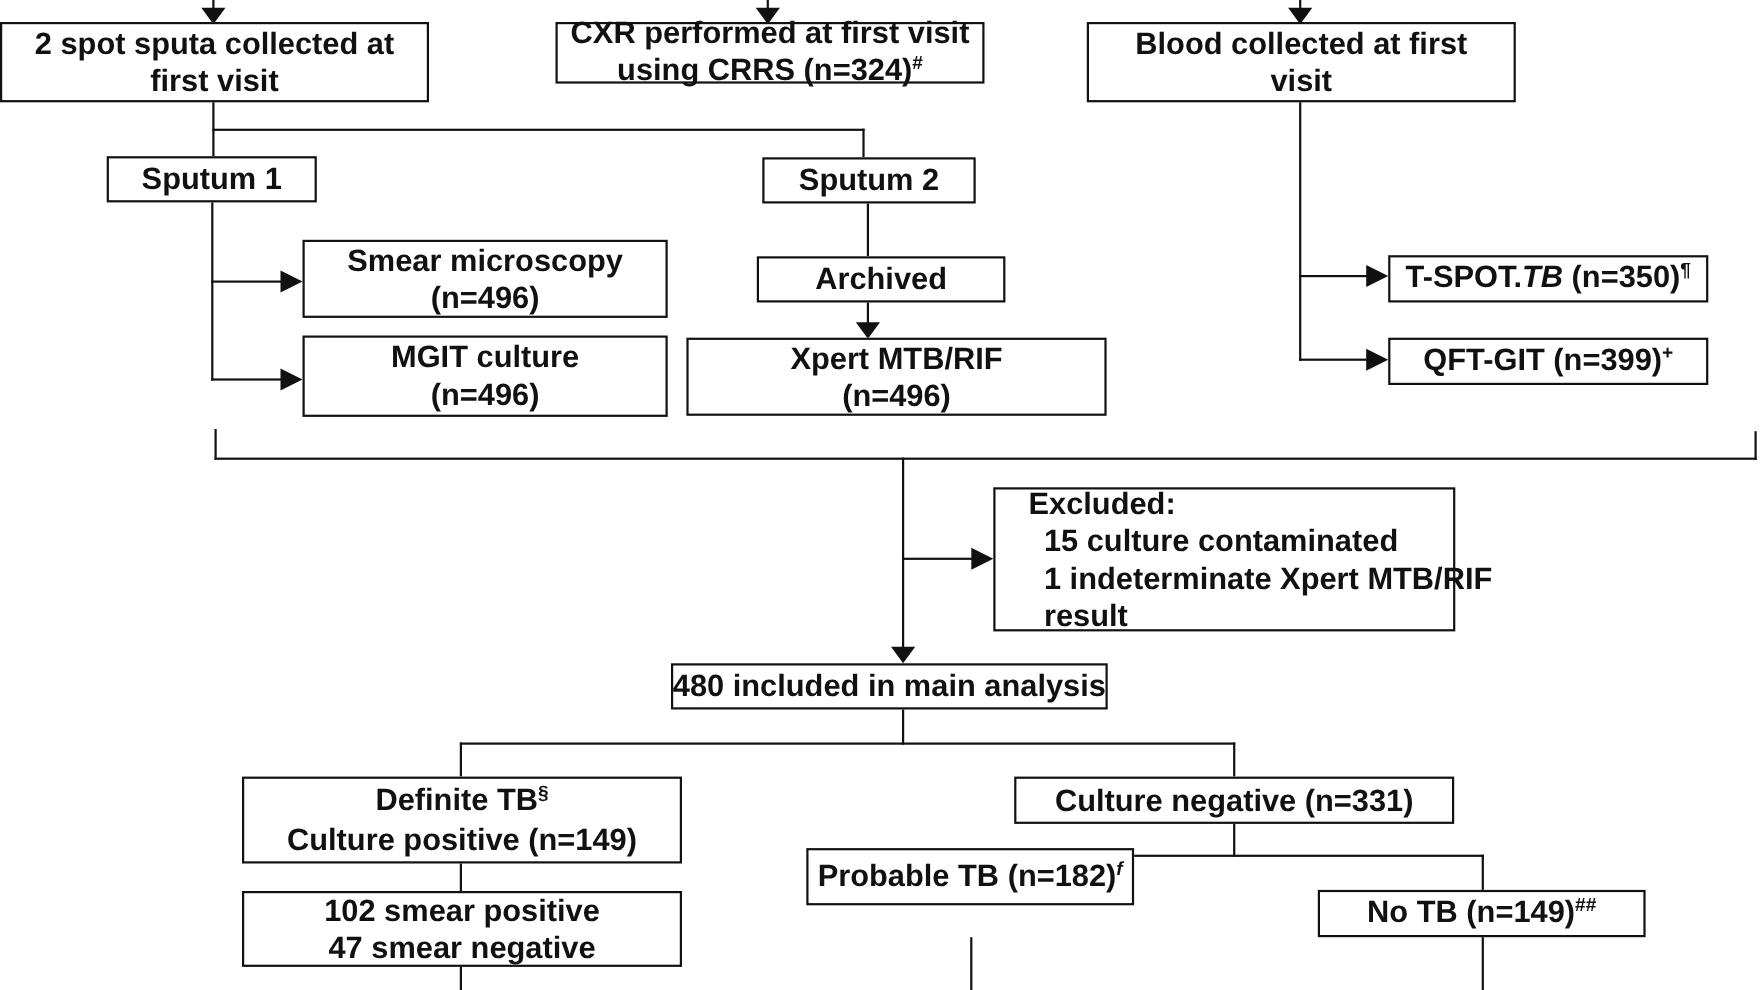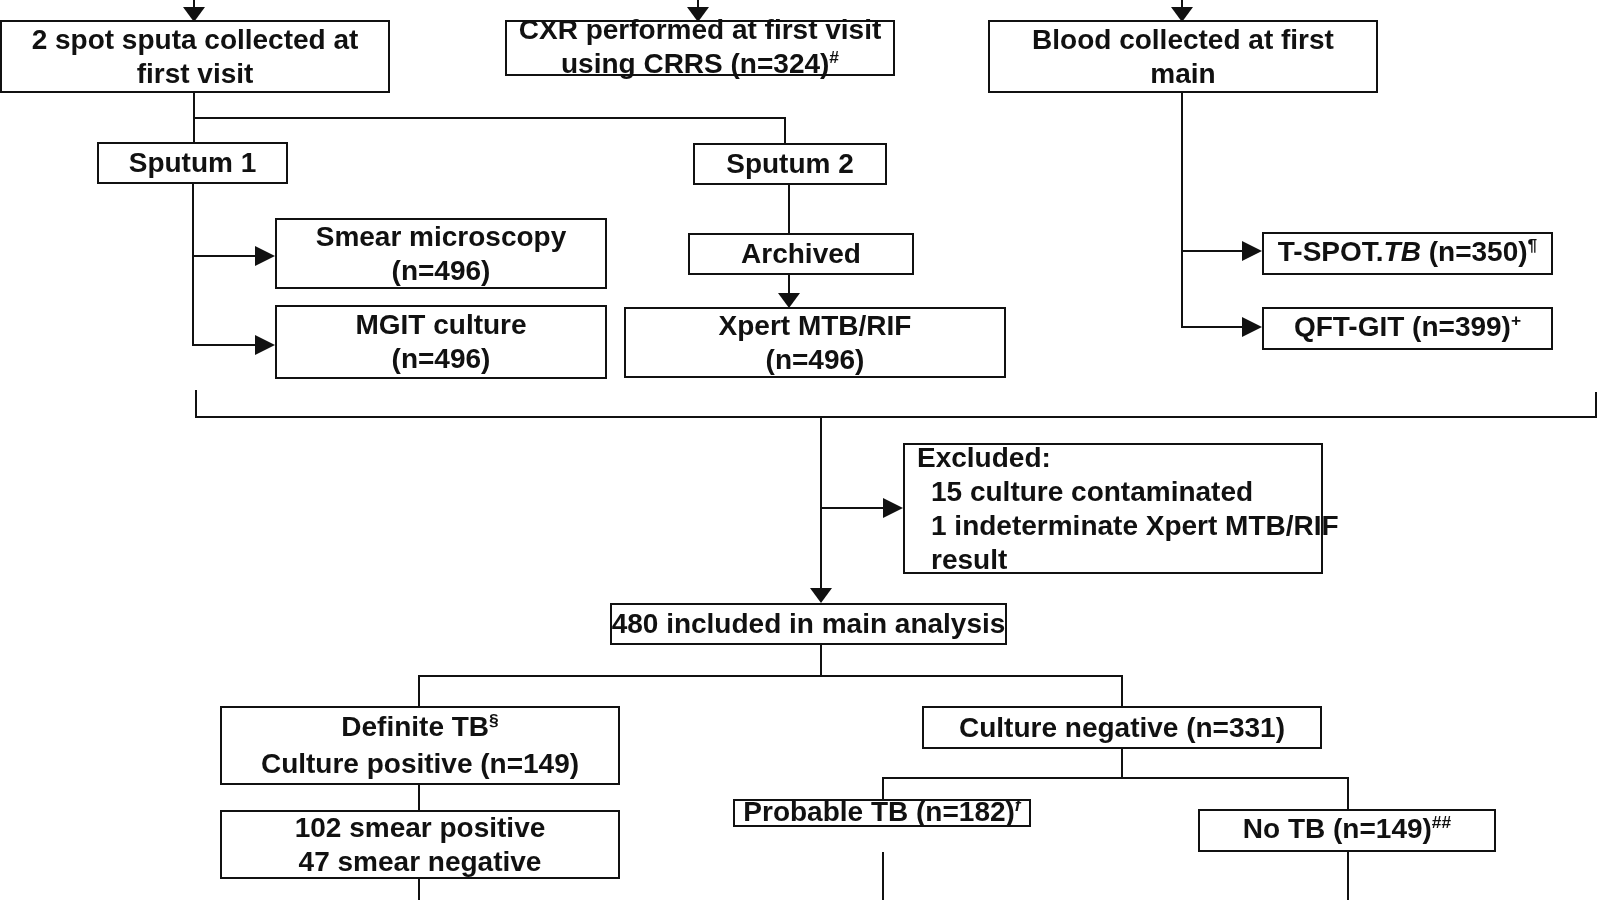--- a/index.html
+++ b/index.html
@@ -10,21 +10,21 @@
   #canvas{
     position:relative;width:1600px;height:900px;background:var(--bg);
     overflow:hidden;font-family:"Liberation Sans",sans-serif;color:var(--line);
   }
   .box{
     position:absolute;border:2px solid var(--line);background:var(--bg);
     display:flex;flex-direction:column;justify-content:center;align-items:center;
     text-align:center;font-size:28px;line-height:34px;box-sizing:border-box;font-weight:bold;
   }
   .box .tline{white-space:nowrap;}
-  .box.left{align-items:flex-start;text-align:left;padding-left:12px;}
+  .box.left{align-items:flex-start;text-align:left;padding-left:30px;}
   .box.left .tline{padding-left:14px;}
   .box.left .tline:first-child{padding-left:0;}
   .sup{font-size:62%;position:relative;top:-0.55em;letter-spacing:0;}
   .i{font-style:italic;}
   .hline{position:absolute;height:2px;background:var(--line);}
   .vline{position:absolute;width:2px;background:var(--line);}
   .arr-r{position:absolute;width:0;height:0;
     border-top:10px solid transparent;border-bottom:10px solid transparent;
     border-left:20px solid var(--line);}
   .arr-d{position:absolute;width:0;height:0;
@@ -46,21 +46,21 @@
   <div class="box" style="left:0px;top:20px;width:390px;height:73px;">
       <div class="tline"><span>2 spot sputa collected at</span></div>
       <div class="tline"><span>first visit</span></div>
     </div>
   <div class="box" style="left:505px;top:20px;width:390px;height:56px;">
       <div class="tline"><span>CXR performed at first visit</span></div>
       <div class="tline"><span>using CRRS (n=324)</span><span class="sup">#</span></div>
     </div>
   <div class="box" style="left:988px;top:20px;width:390px;height:73px;">
       <div class="tline"><span>Blood collected at first</span></div>
-      <div class="tline"><span>main</span></div>
+      <div class="tline"><span>visit</span></div>
     </div>
 
   <div class="vline" style="left:193px;top:93px;height:49px;"></div>
   <div class="hline" style="left:193px;top:117px;width:593px;"></div>
   <div class="vline" style="left:784px;top:117px;height:27px;"></div>
 
   <div class="box" style="left:97px;top:142px;width:191px;height:42px;">
       <div class="tline"><span>Sputum 1</span></div>
     </div>
   <div class="box" style="left:693px;top:143px;width:194px;height:42px;">
@@ -144,21 +144,21 @@
       <div class="tline"><span>102 smear positive</span></div>
       <div class="tline"><span>47 smear negative</span></div>
     </div>
   <div class="vline" style="left:418px;top:879px;height:21px;"></div>
 
   <div class="vline" style="left:1121px;top:749px;height:30px;"></div>
   <div class="hline" style="left:882px;top:777px;width:467px;"></div>
   <div class="vline" style="left:882px;top:777px;height:32px;"></div>
   <div class="vline" style="left:1347px;top:777px;height:32px;"></div>
 
-  <div class="box" style="left:733px;top:799px;width:298px;height:28px;">
+  <div class="box" style="left:733px;top:771px;width:298px;height:52px;">
       <div class="tline"><span>Probable TB (n=182)</span><span class="sup i">f</span></div>
     </div>
   <div class="box" style="left:1198px;top:809px;width:298px;height:43px;">
       <div class="tline"><span>No TB (n=149)</span><span class="sup">##</span></div>
     </div>
 
   <div class="vline" style="left:882px;top:852px;height:48px;"></div>
   <div class="vline" style="left:1347px;top:852px;height:48px;"></div>
 
 </div>

